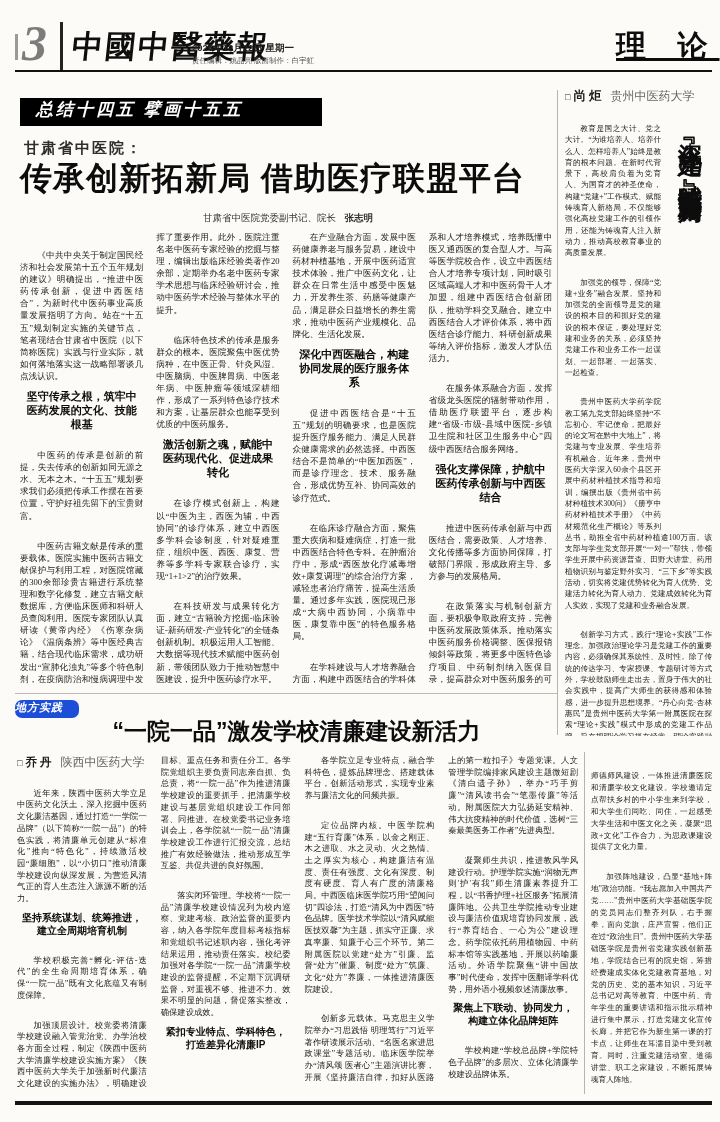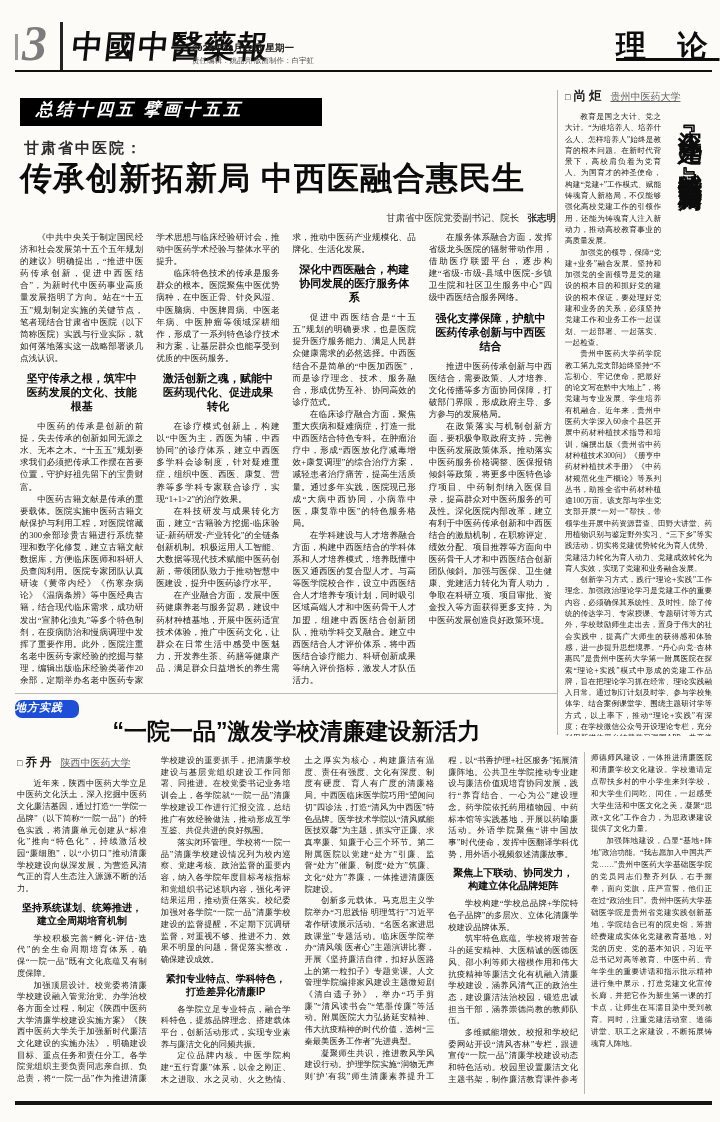--- a/index.html
+++ b/index.html
@@ -23,41 +23,41 @@
   
   .banner { left:20px; top:98px; width:302px; height:28px; background:#000000; }
   .banner span { display:block; padding-left:16px; line-height:28px; color:#fff;
                  font:italic 900 17px "Liberation Serif", serif; letter-spacing:3px; }
 
   
   .kicker   { left:24px; top:139px; font:900 15px "Liberation Sans", sans-serif;
               color:#2e2e2e; letter-spacing:2px; }
   .headline { left:20px; top:157px; width:536px; font:900 32px "Liberation Sans", sans-serif;
               color:#0c0c0c; letter-spacing:1px; white-space:nowrap; }
-  .byline   { left:20px; top:212px; width:536px; text-align:right;
+  .byline   { left:20px; top:212px; width:536px; text-align:center;
               font-size:9.5px; color:#333; }
   .byline b { margin-left:6px; }
   .main-body { left:20px; top:231px; width:532px; height:460px; overflow:hidden;
                column-count:4; column-gap:13px; column-fill:auto;
                font-size:8.6px; line-height:12.1px; text-align:justify; }
-  .para { text-indent:2em; }
+  .para { text-indent:2em;margin-top:18px; }
   .para-cont { text-indent:0; }
   .main-body .sub { font:700 11px "Liberation Sans", sans-serif; line-height:14px;
                     text-align:center; margin:7px 2px; text-indent:0; color:#0d0d0d; }
 
   
   .vrule1 { left:557px; top:90px; width:1px; height:645px; background:#b7b4ae; }
   .vrule2 { left:584px; top:752px; width:1px; height:342px; background:#b7b4ae; }
 
   
   .sidebar { left:565px; top:86px; width:147px; height:650px; overflow:hidden; }
   .side-byline { margin-bottom:6px; }
   .marker { font-size:9px; color:#222; margin-right:3px; }
   .author-name { font-weight:700; font-size:12.5px; letter-spacing:3px; }
-  .affil { font-size:10px; color:#666; margin-left:6px;text-decoration:underline; }
+  .affil { font-size:12px; color:#666; margin-left:6px; }
   .v-headline { float:right; writing-mode:vertical-rl; text-orientation:upright;
                 height:386px; width:44px; margin:2px 0 10px 7px;
                 font:900 24px "Liberation Serif", serif; letter-spacing:2px;
                 line-height:44px; color:#0d0d0d; }
   .side-text { font-size:7.6px; line-height:11.3px; text-align:justify; }
 
   
   .divider-h { left:15px; top:693px; width:542px; height:1px; background:#bdbab4; }
   .local-label { left:15px; top:700px; width:64px; height:18px; background:#1d4ed8;
                  color:#fff; text-align:left; line-height:18px;
@@ -90,21 +90,21 @@
   <div class="abs date1">2025年12月22日  星期一</div>
   <div class="abs date2">责任编辑：姚晶亮  版面制作：白宇虹</div>
   <div class="abs section-title">理 论</div>
   <div class="abs rule-top"></div>
 
   <div class="abs banner">
     <span>总结十四五  擘画十五五</span>
   </div>
 
   <div class="abs kicker">甘肃省中医院：</div>
-  <h1 class="abs headline">传承创新拓新局  中西医融合惠民生</h1>
+  <h1 class="abs headline">传承创新拓新局  借助医疗联盟平台</h1>
   <div class="abs byline">
     <span>甘肃省中医院党委副书记、院长</span>
     <b>张志明</b>
   </div>
   <div class="abs main-body">
       <p class="para">《中共中央关于制定国民经济和社会发展第十五个五年规划的建议》明确提出，“推进中医药传承创新，促进中西医结合”，为新时代中医药事业高质量发展指明了方向。站在“十五五”规划制定实施的关键节点，笔者现结合甘肃省中医院（以下简称医院）实践与行业实际，就如何落地落实这一战略部署谈几点浅认识。</p>
       <div class="sub">坚守传承之根，筑牢中医药发展的文化、技能根基</div>
       <p class="para">中医药的传承是创新的前提，失去传承的创新如同无源之水、无本之木。“十五五”规划要求我们必须把传承工作摆在首要位置，守护好祖先留下的宝贵财富。</p>
       <p class="para">中医药古籍文献是传承的重要载体。医院实施中医药古籍文献保护与利用工程，对医院馆藏的300余部珍贵古籍进行系统整理和数字化修复，建立古籍文献数据库，方便临床医师和科研人员查阅利用。医院专家团队认真研读《黄帝内经》《伤寒杂病论》《温病条辨》等中医经典古籍，结合现代临床需求，成功研发出“宣肺化浊丸”等多个特色制剂，在疫病防治和慢病调理中发挥了重要作用。此外，医院注重名老中医药专家经验的挖掘与整理，编辑出版临床经验类著作20余部，定期举办名老中医药专家学术思想与临床经验研讨会，推动中医药学术经验与整体水平的提升。</p>
       <p class="para">临床特色技术的传承是服务群众的根本。医院聚焦中医优势病种，在中医正骨、针灸风湿、中医脑病、中医脾胃病、中医老年病、中医肿瘤等领域深耕细作，形成了一系列特色诊疗技术和方案，让基层群众也能享受到优质的中医药服务。</p>

